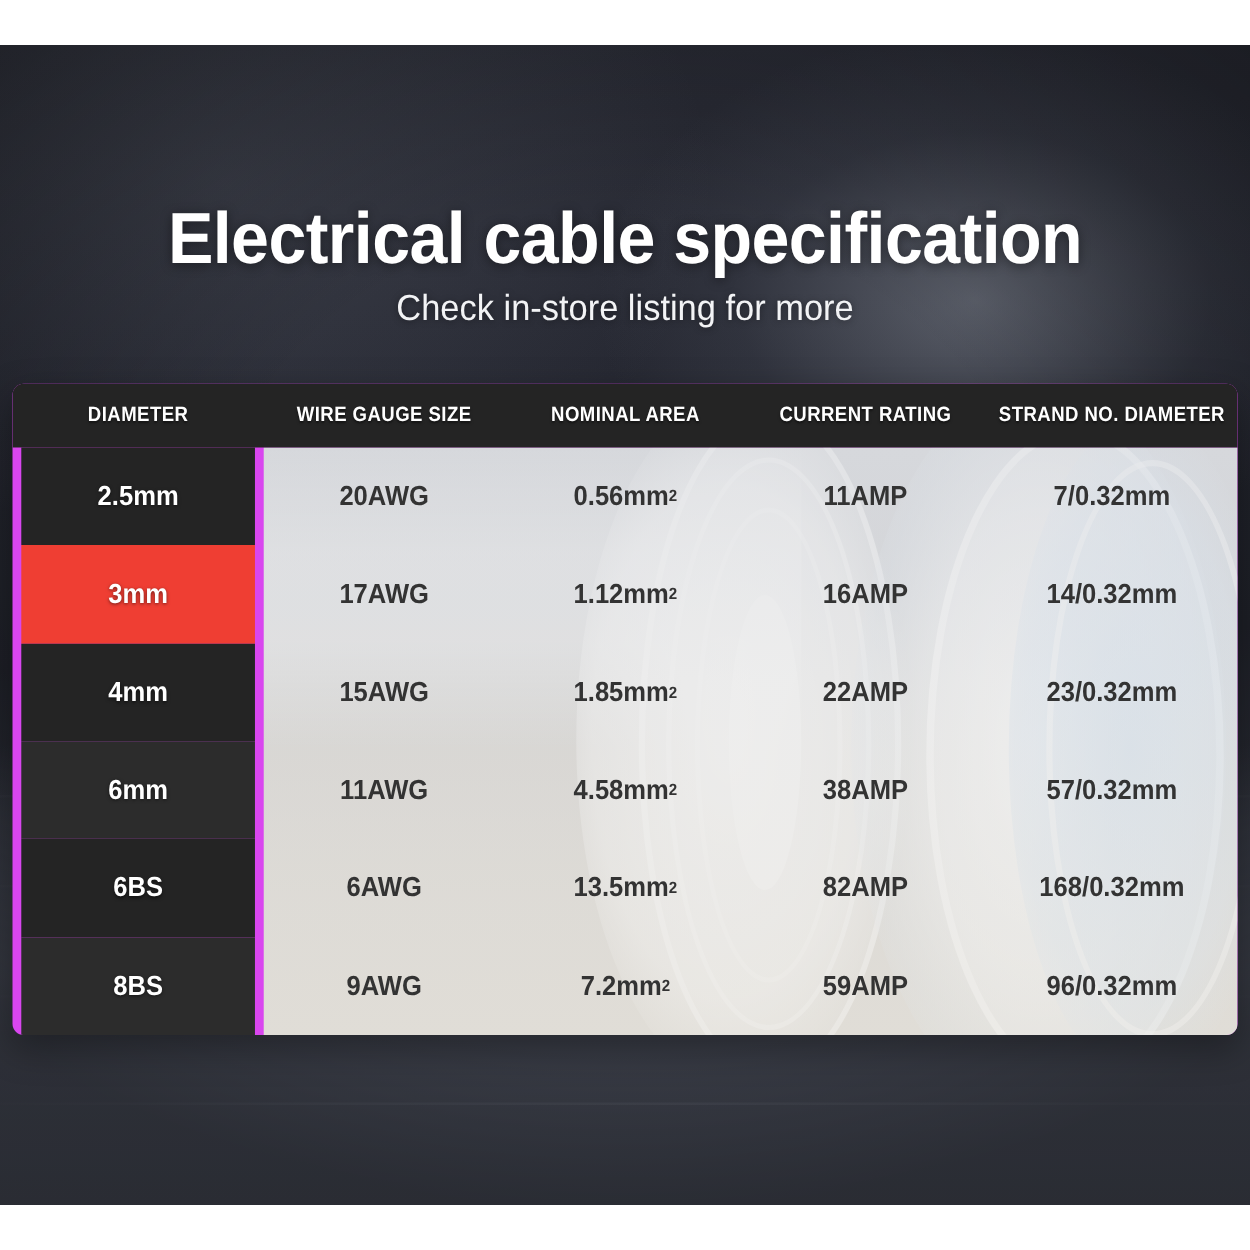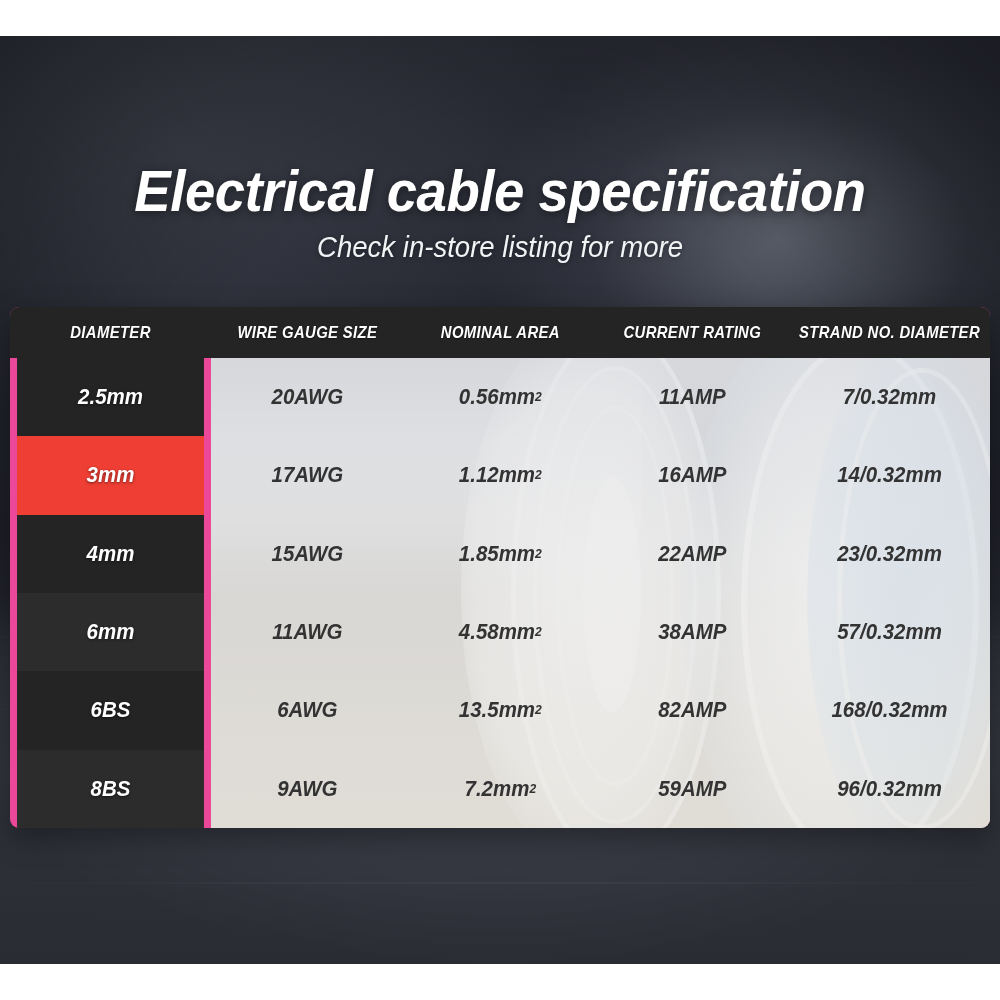--- a/index.html
+++ b/index.html
@@ -10,21 +10,20 @@
     overflow: hidden;
     background: #ffffff;
     font-family: "Liberation Sans", sans-serif;
   }
 
   #stage {
     position: relative;
     width: 816px;
     height: 1000px;
     background: #ffffff;
-    font-style: italic;
   }
 
   
   .backdrop {
     position: absolute;
     left: 0;
     top: 36px;
     width: 1000px;
     height: 928px;
     background:
@@ -89,21 +88,21 @@
 
   
   .table-card {
     position: absolute;
     left: 10px;
     top: 307px;
     width: 980px;
     height: 521px;
     border-radius: 9px;
     overflow: hidden;
-    background: #ec4899;
+    background: #d946ef;
     box-shadow: 0 10px 28px rgba(0,0,0,0.35);
   }
 
   
   .panel {
     position: absolute;
     left: 201px;
     top: 51px;
     width: 779px;
     height: 470px;

